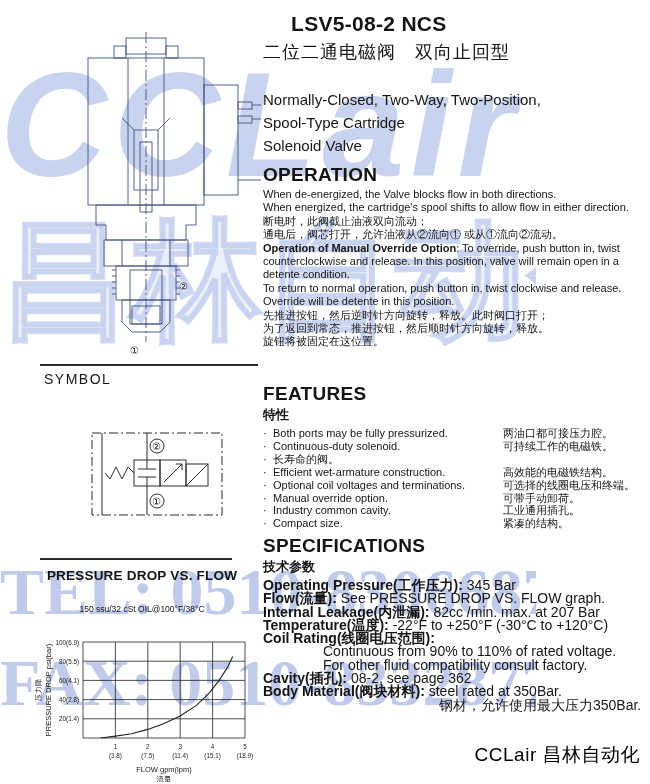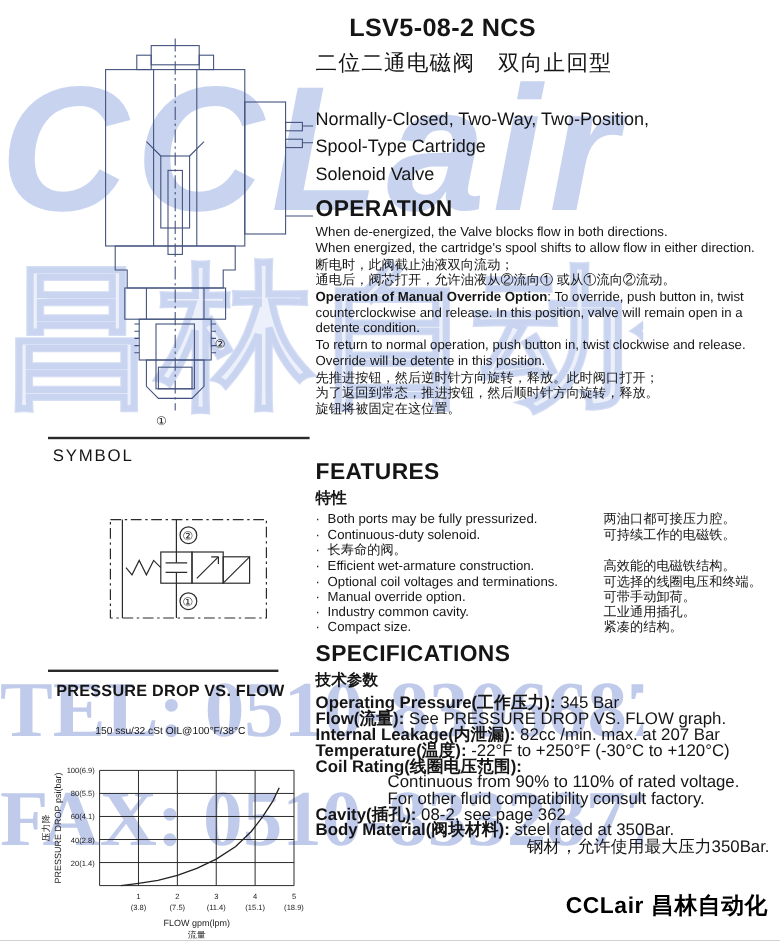--- a/index.html
+++ b/index.html
@@ -41,21 +41,21 @@
   .chart-leg{font-size:9px;text-align:center;}
   .chart-cond{font-size:8.5px;text-align:center;}
   svg text{fill:#1a1a1a;}
   .tk{font:6.3px "Liberation Sans",sans-serif;}
   .axl{font:7.5px "Liberation Sans",sans-serif;}
   .g{stroke:#222;stroke-width:.8;}
   .curve{fill:none;stroke:#222;stroke-width:1.1;}
   .dwg{stroke:#41517c;stroke-width:.9;fill:none;}
   .symline{stroke:#2b2b2b;stroke-width:1;fill:none;}
   .portlbl{font:10px "Liberation Sans",sans-serif;fill:#222;}
-  .footer{font-size:19px;font-weight:700;letter-spacing:.5px;color:#000;text-align:right;}
+  .footer{font-size:19px;font-weight:400;letter-spacing:.5px;color:#000;text-align:right;}
 </style>
 </head>
 <body>
 
 <div class="page">
 
   <div class="wm wm-logo">CCLair</div>
   <div class="wm wm-cn">昌林自动化</div>
   <div class="wm wm-tel">TEL: 0510-83066871</div>
   <div class="wm wm-fax">FAX: 0510-83328771</div>

